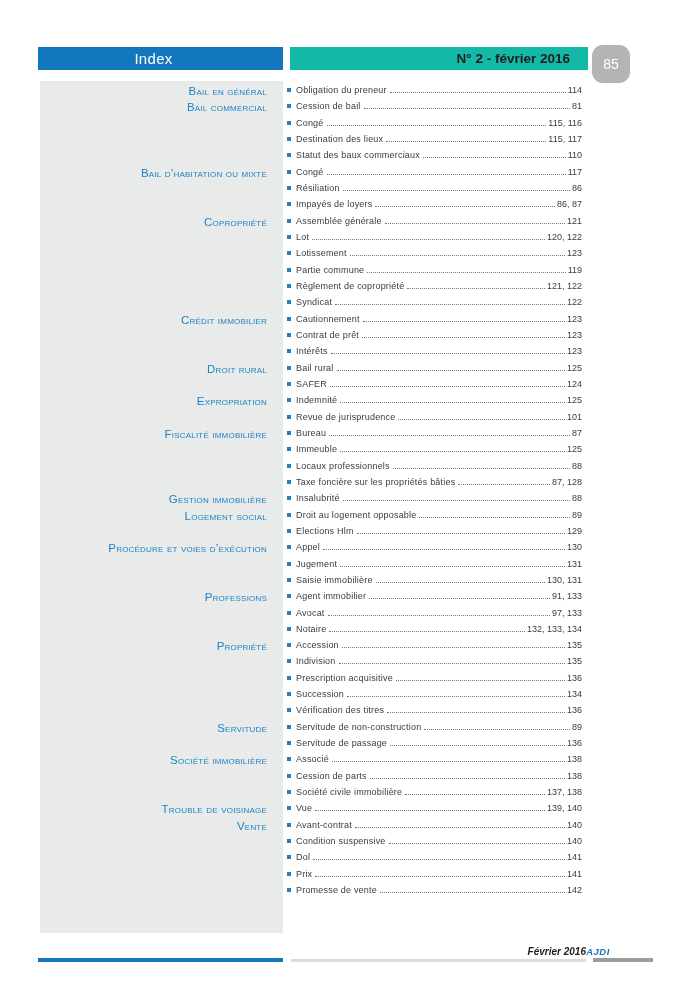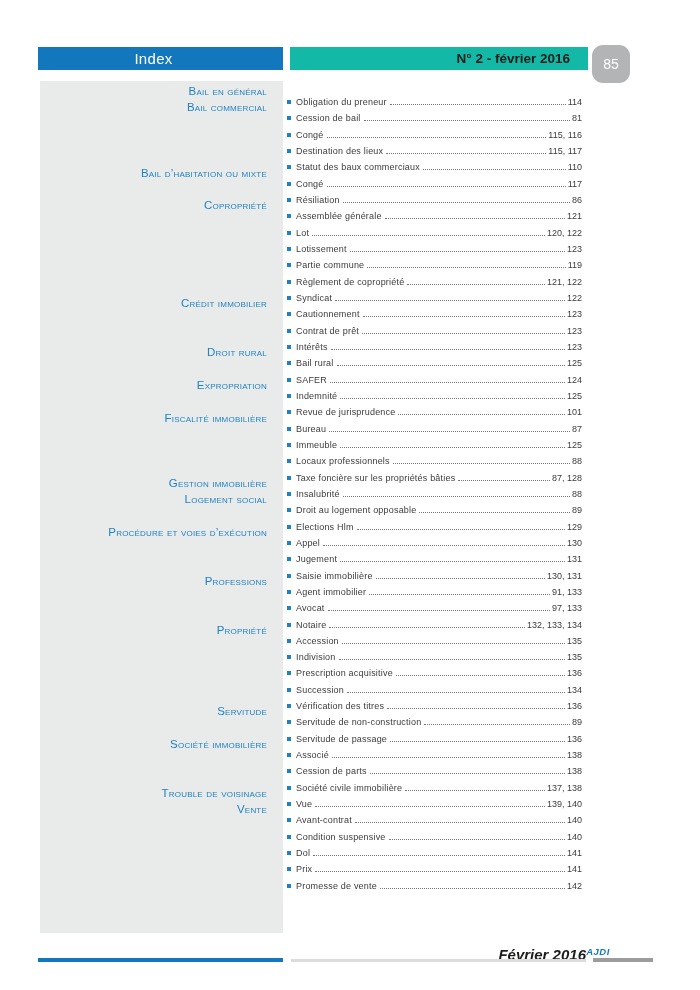--- a/index.html
+++ b/index.html
@@ -33,36 +33,36 @@
   }
   .rows { position:absolute; left:40px; top:85px; width:542px; }
   .row { display:flex; height:16.33px; align-items:flex-start; }
   .cat {
     width:227px; padding-right:8px; flex:none; text-align:right;
     color:var(--catblue,#1e82c4); font-variant:small-caps;
     font-size:11.5px; white-space:nowrap; letter-spacing:.2px;
   }
   .entry {
     flex:1; margin-left:12px; display:flex; align-items:baseline;
-    font-size:9px; color:#3b3b3b;margin-top:12px;
+    font-size:9px; color:#3b3b3b;
   }
   .bullet {
     width:4px; height:4px; background:var(--catblue,#1e82c4);
     margin-right:5px; align-self:center; flex:none;
   }
   .entry-label { white-space:nowrap; letter-spacing:.2px; }
   .leader {
     flex:1; min-width:8px; border-bottom:1.5px dotted #777;
     margin:0 2px 2px 3px;
   }
   .pages { white-space:nowrap; }
   
   .footer-date {
     position:absolute; left:380px; top:946px; width:206px; text-align:right;
-    font-size:15px; font-style:italic; font-weight:bold; color:#1d1d1b;
+    font-size:10px; font-style:italic; font-weight:bold; color:#1d1d1b;
   }
   .footer-brand {
     position:absolute; left:568px; top:946px; width:60px; text-align:center;
     font-size:9.5px; font-style:italic; font-weight:bold;
     color:var(--accent,#1277bd); letter-spacing:.5px;
   }
   .line-blue  { position:absolute; left:38px;  top:958px; width:245px; height:4px; background:var(--accent,#1277bd); }
   .line-light { position:absolute; left:291px; top:959px; width:295px; height:3px; background:#dcdcdc; }
   .line-dark  { position:absolute; left:593px; top:958px; width:60px;  height:4px; background:#9c9c9c; }
 </style>
@@ -140,20 +140,29 @@
       <div class="row">
         <div class="cat"></div>
         <div class="entry">
           <span class="bullet"></span>
           <span class="entry-label">Résiliation</span>
           <span class="leader"></span>
           <span class="pages">86</span>
         </div>
       </div>
       <div class="row">
+        <div class="cat"></div>
+        <div class="entry">
+          <span class="bullet"></span>
+          <span class="entry-label">Impayés de loyers</span>
+          <span class="leader"></span>
+          <span class="pages">86, 87</span>
+        </div>
+      </div>
+      <div class="row">
         <div class="cat">Copropriété</div>
         <div class="entry">
           <span class="bullet"></span>
           <span class="entry-label">Assemblée générale</span>
           <span class="leader"></span>
           <span class="pages">121</span>
         </div>
       </div>
       <div class="row">
         <div class="cat"></div>

